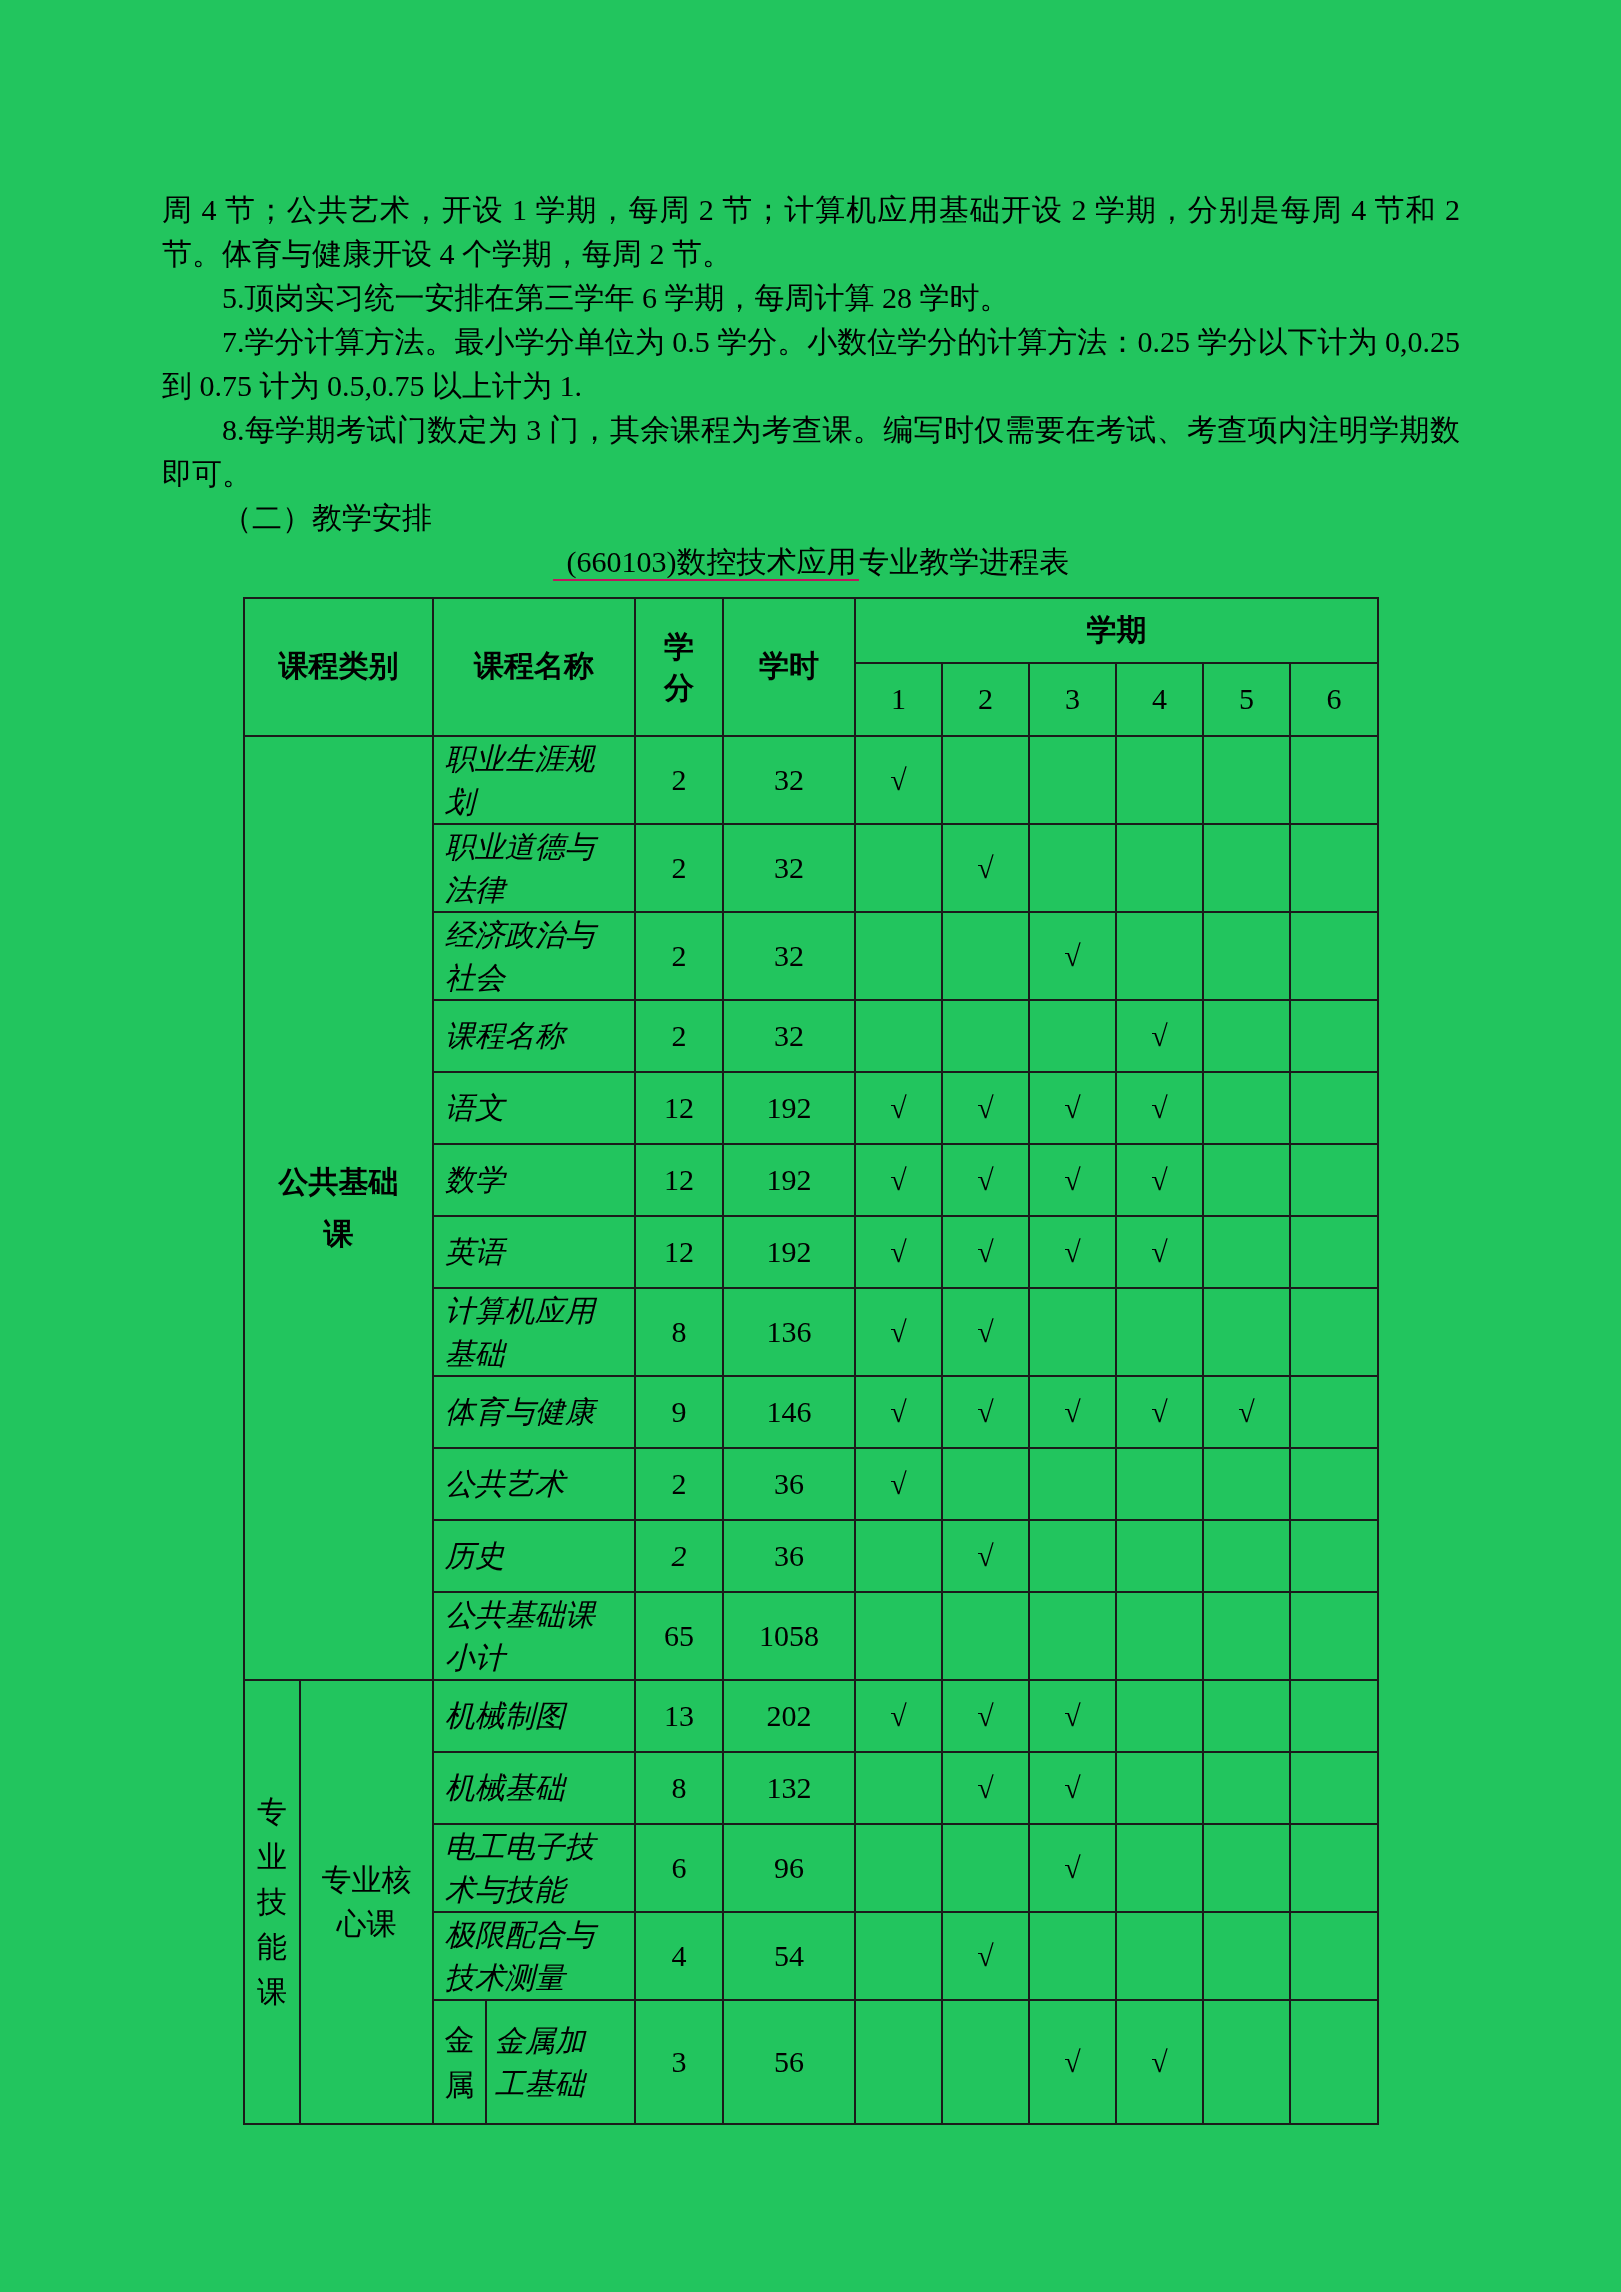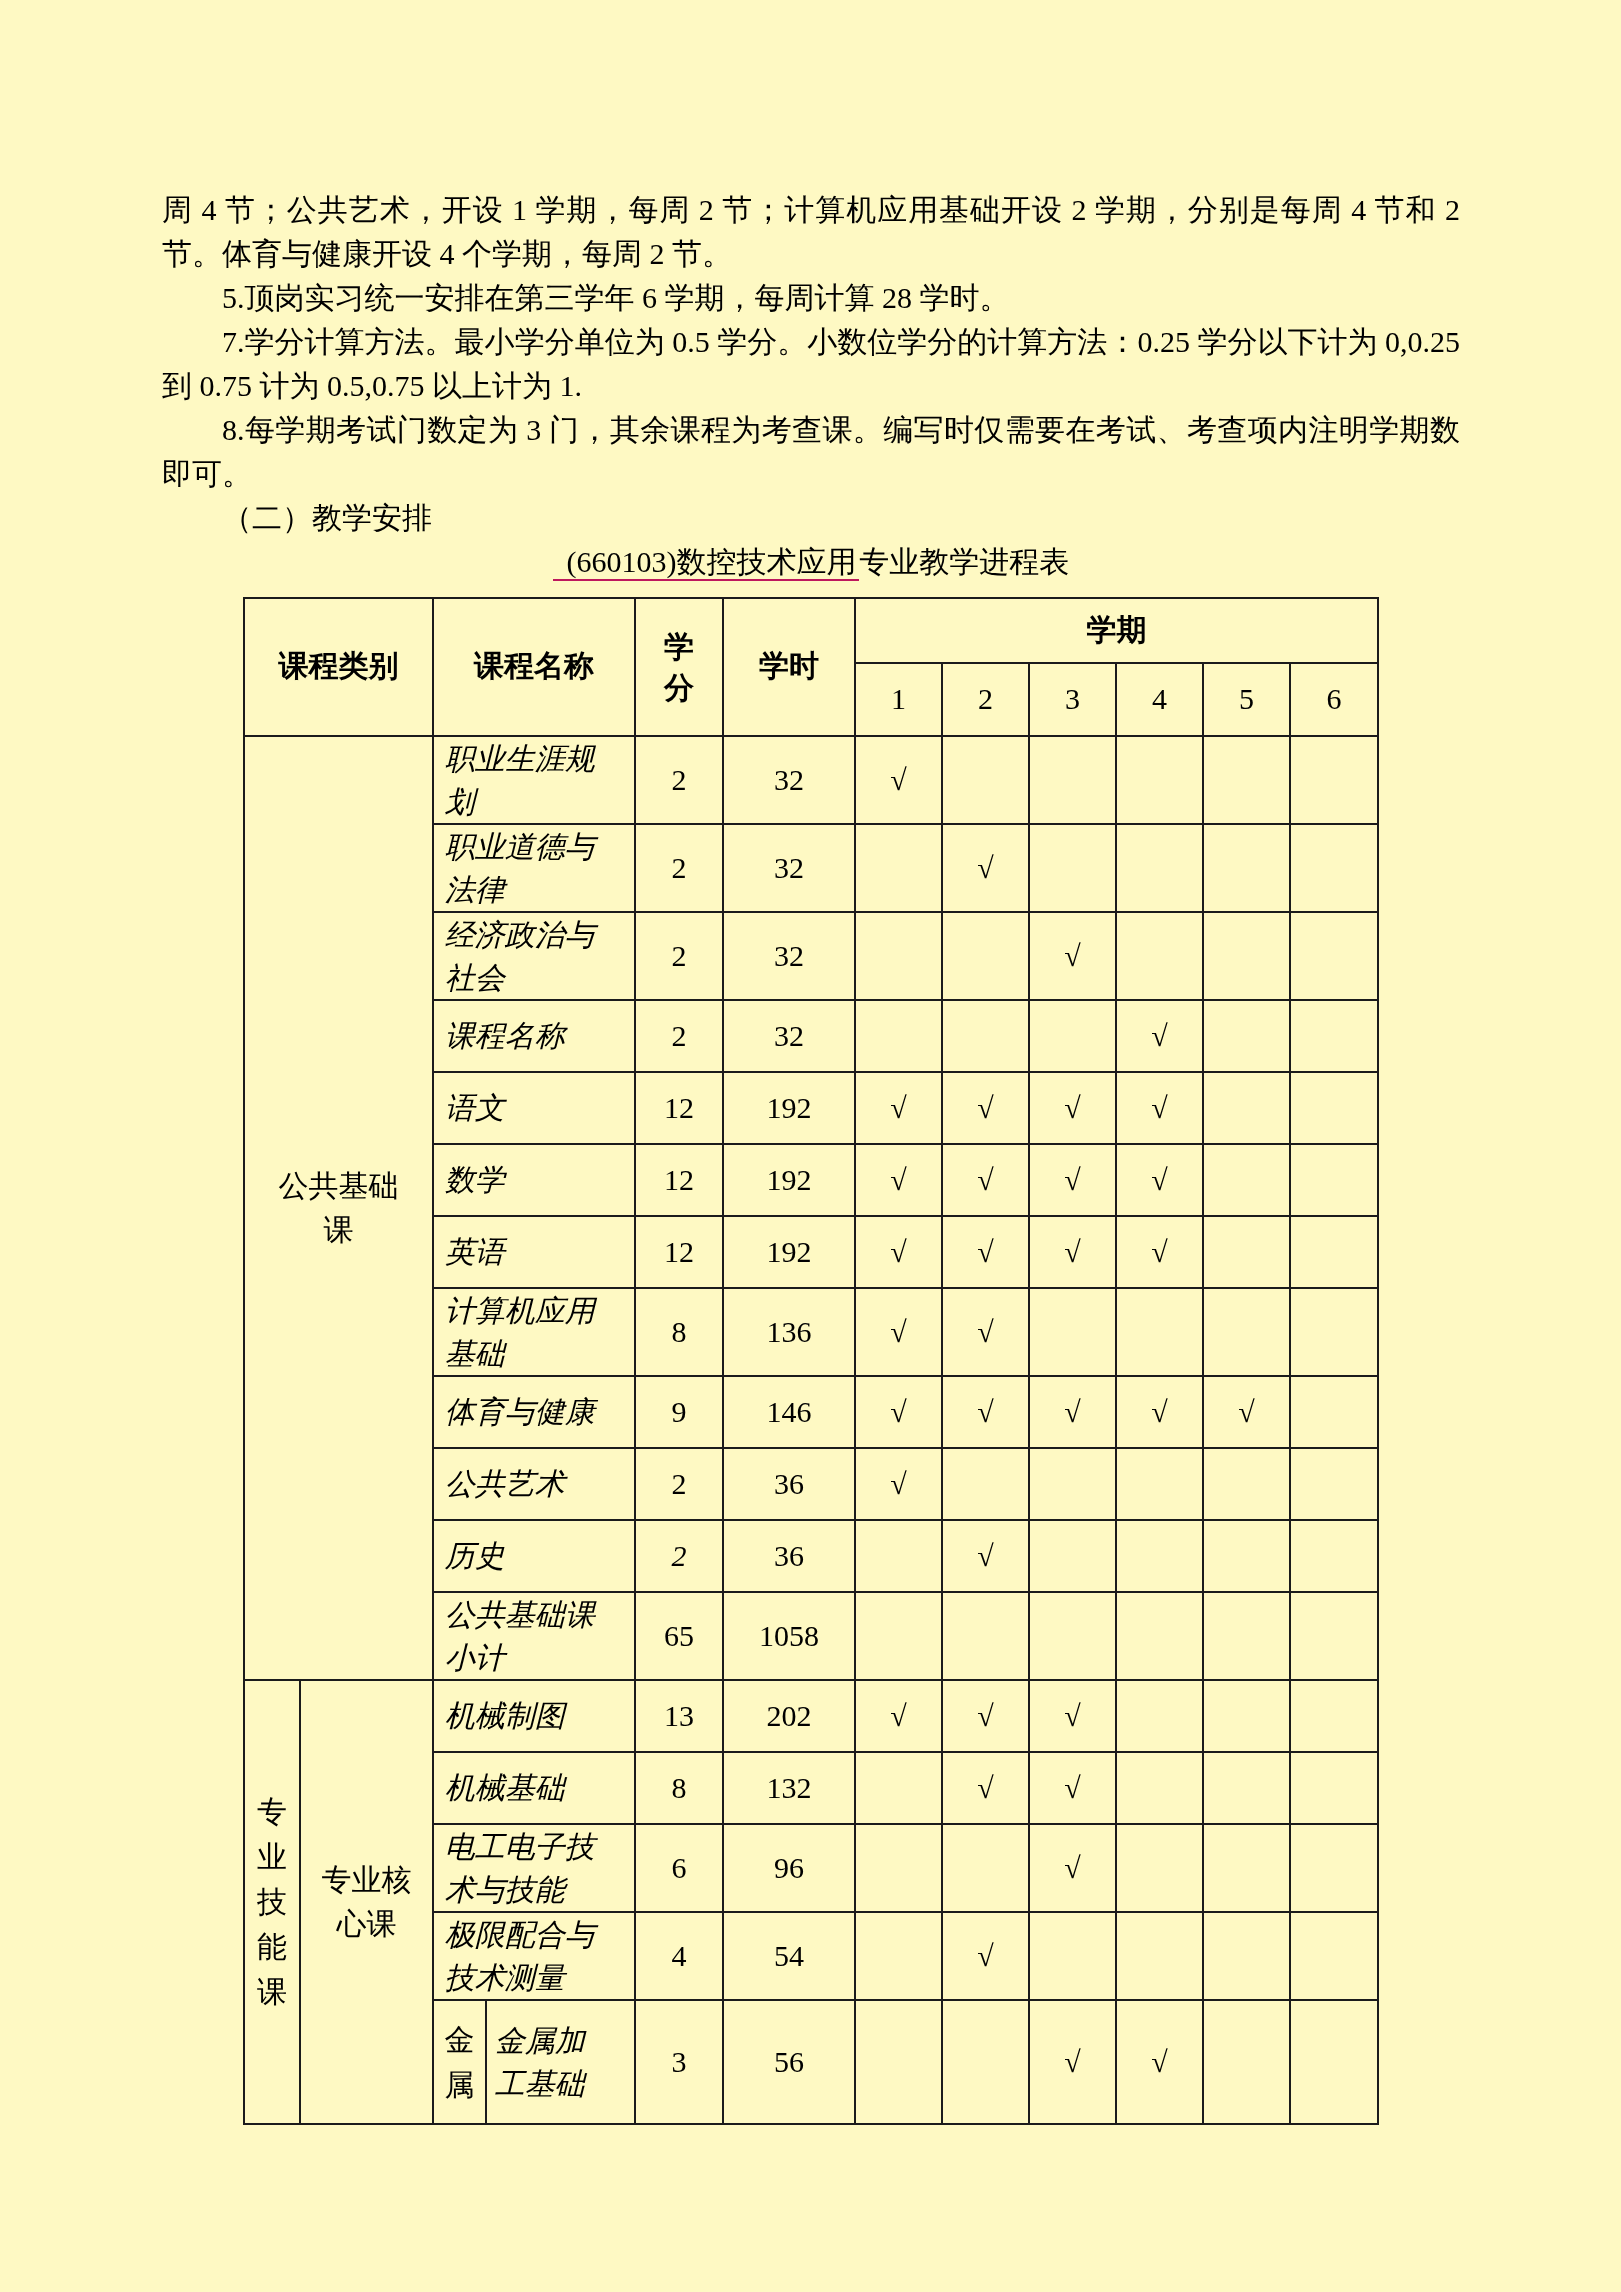--- a/index.html
+++ b/index.html
@@ -1,17 +1,17 @@
 <!DOCTYPE html>
 <html><head>
 <meta charset="utf-8">
 <style>
   html,body{margin:0;padding:0;background:#e8e8e8;}
   .page{
-    width:1621px;height:2293px;background:#fef9c3;box-sizing:border-box;
+    width:1621px;height:2293px;background:#22c55e;box-sizing:border-box;
     padding:188px 161px 0 162px;position:relative;
     font-family:"Liberation Serif","DejaVu Serif",serif;color:#000;
   }
   .body-text{
     margin:0;font-size:30px;line-height:44px;text-align:justify;
   }
   .indent{text-indent:2em;}
   .section-heading{
     margin:0;font-size:30px;line-height:44px;font-weight:normal;text-indent:2em;
   }
@@ -38,21 +38,21 @@
   td.hbot{border-bottom-width:3.9px;}
   td.bb2{border-bottom-width:2px;}
   td.bt2{border-top-width:2px;}
   td.num{font-weight:normal;}
   td.name{text-align:left;font-style:italic;}
   .nw{width:5.35em;line-height:43px;margin-left:10.8px;text-align:left;}
   .nw3{width:3.4em;line-height:43px;margin-left:7.8px;text-align:left;}
   .cw1{width:1.25em;line-height:45px;margin:16px auto;text-align:center;}
   .cw1c{width:1.25em;line-height:41px;margin:0 auto;text-align:center;}
   .cw3{width:3.3em;line-height:44px;margin:0 auto;text-align:center;}
-  .cw4{width:4.3em;line-height:44px;margin:0 auto;text-align:center;}
+  .cw4{width:4.3em;line-height:52px;margin:0 auto;text-align:center;font-weight:bold;}
   td.ital{font-style:italic;}
   td.chk{font-size:29px;}
 </style>
 </head>
 <body>
 
 <div class="page">
 
   <p class="body-text">周 4 节；公共艺术，开设 1 学期，每周 2 节；计算机应用基础开设 2 学期，分别是每周 4 节和 2 节。体育与健康开设 4 个学期，每周 2 节。</p>
   <p class="body-text indent">5.顶岗实习统一安排在第三学年 6 学期，每周计算 28 学时。</p>

